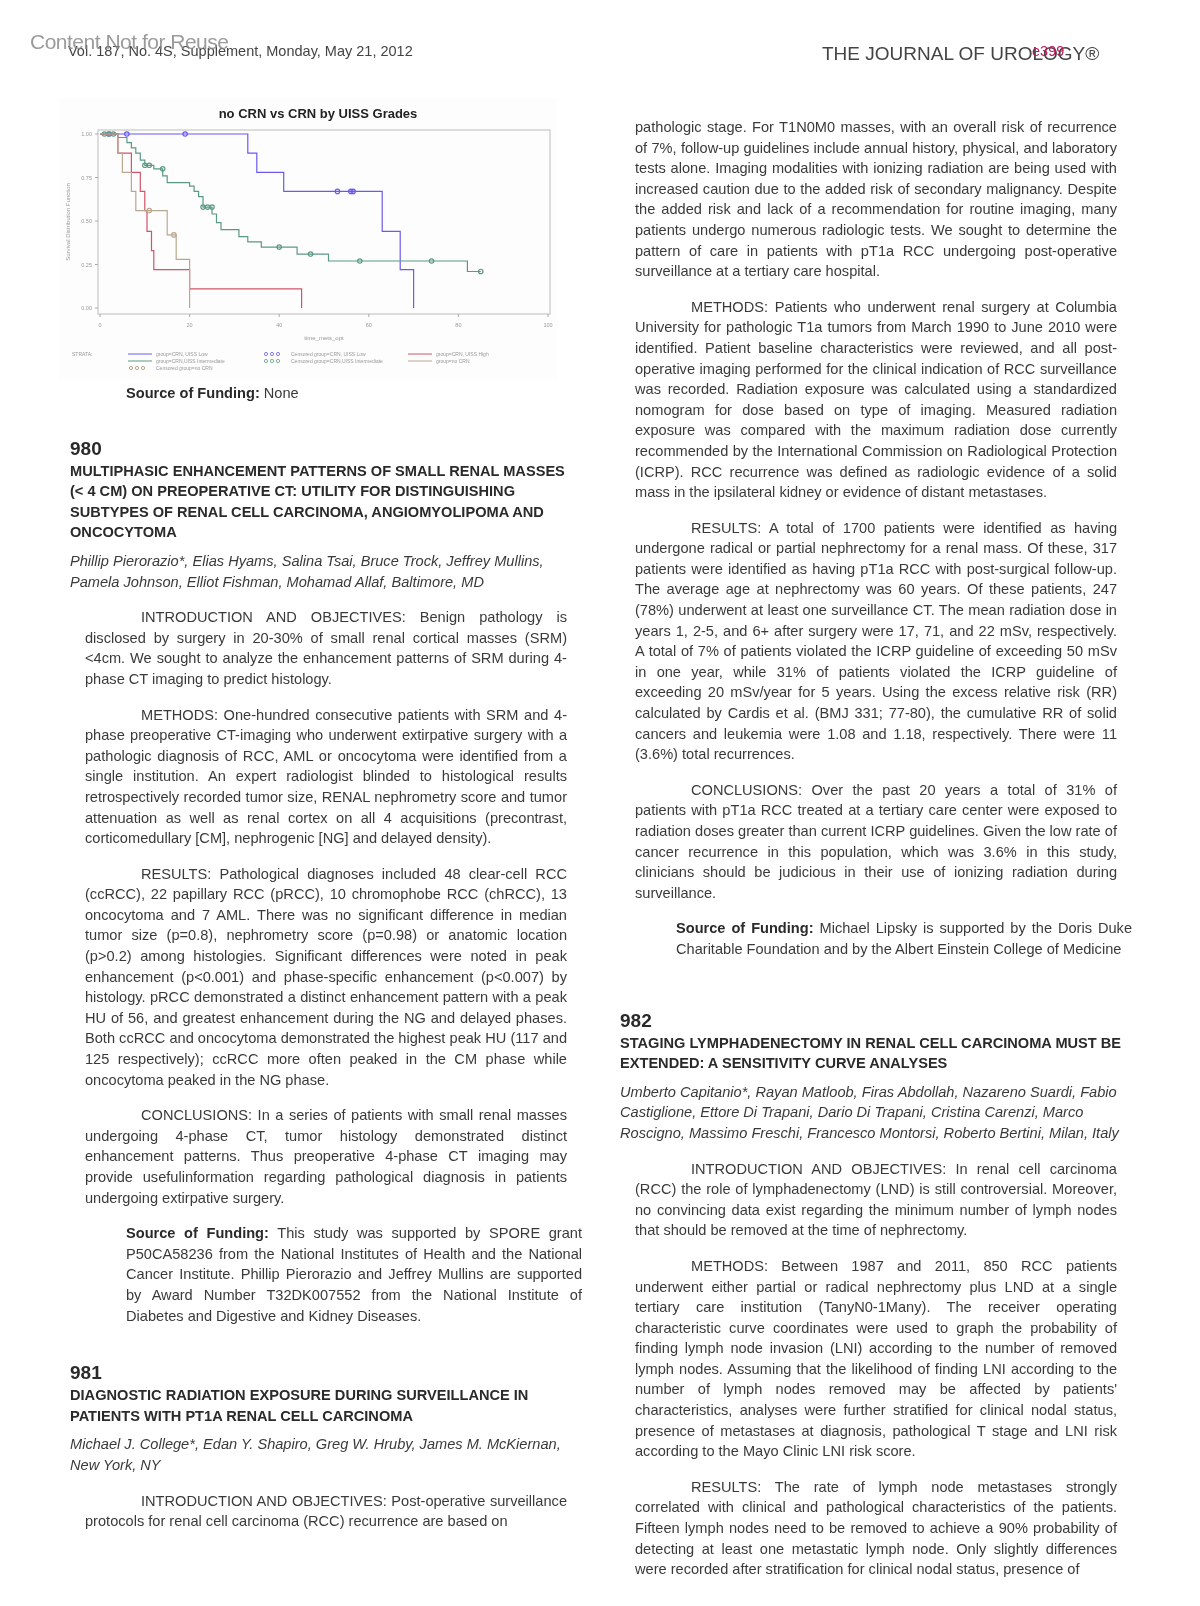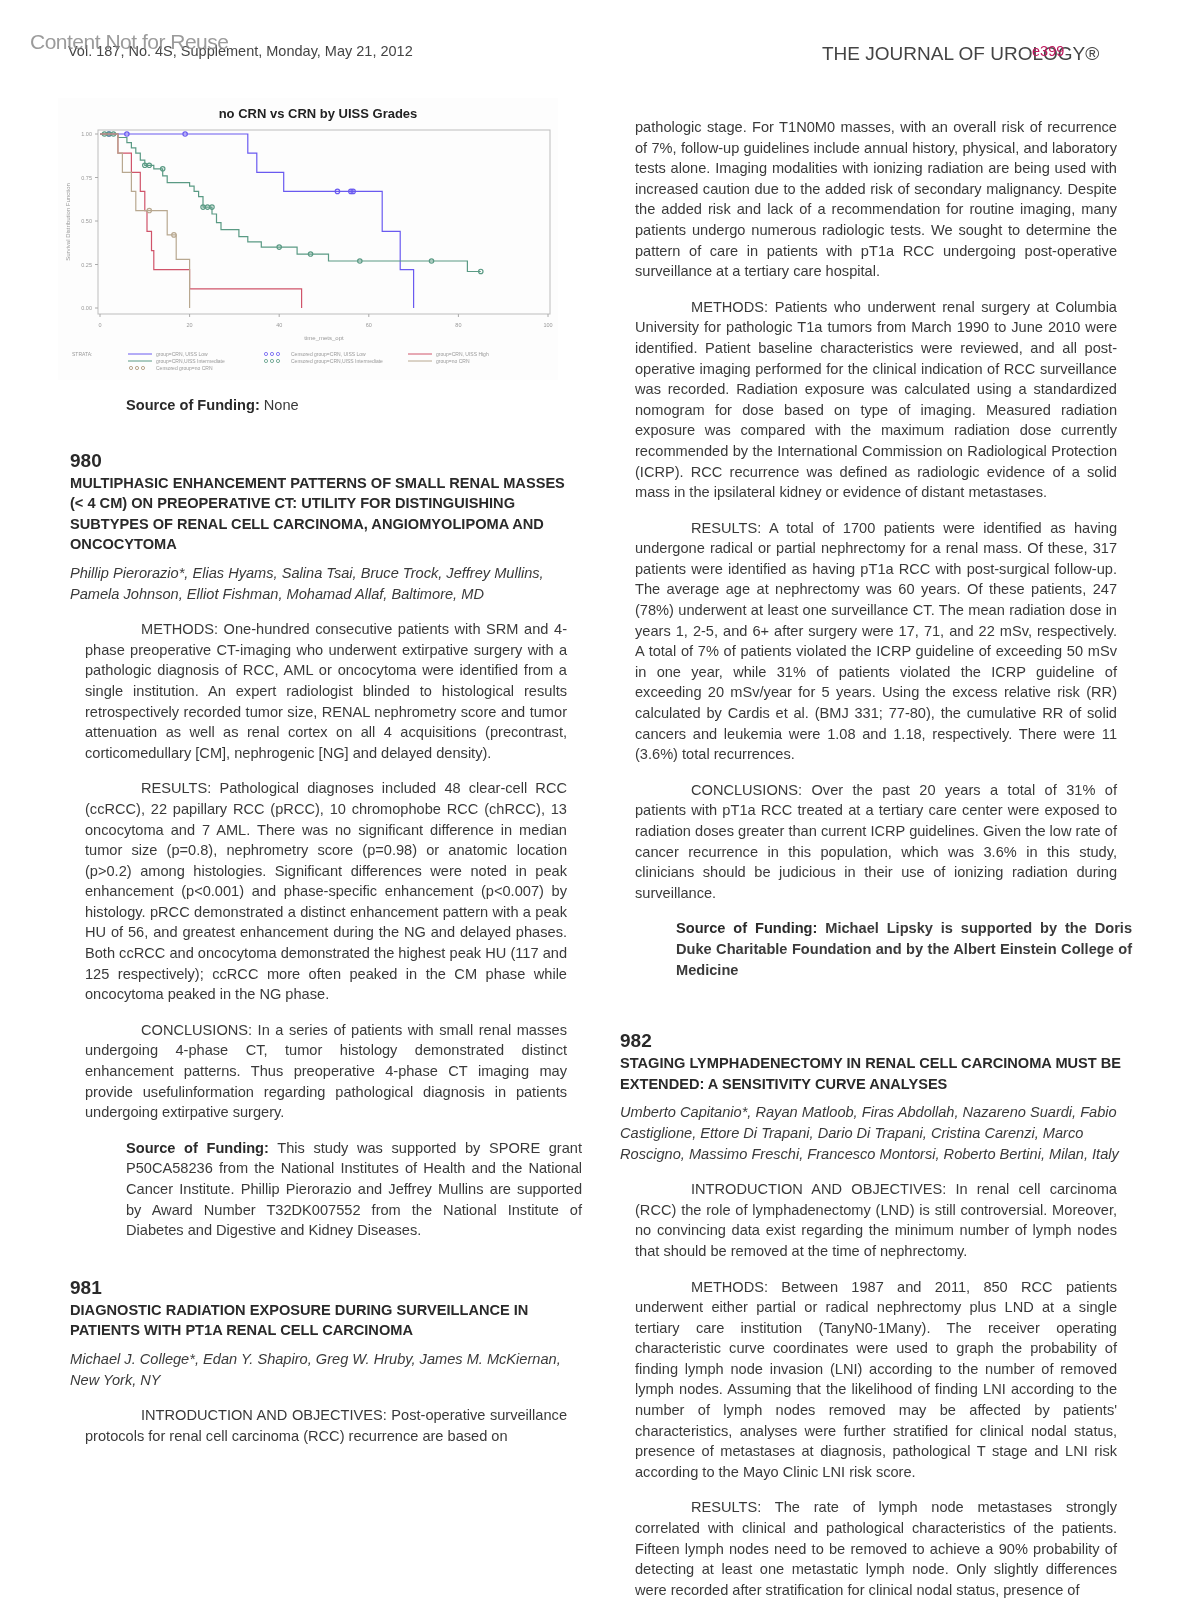--- a/index.html
+++ b/index.html
@@ -112,48 +112,49 @@
         <text x="378" y="265" font-size="5" fill="#999">group=no CRN</text>
         <circle cx="73" cy="270" r="1.6" fill="none" stroke="#a89070" stroke-width="0.8"></circle>
         <circle cx="79" cy="270" r="1.6" fill="none" stroke="#a89070" stroke-width="0.8"></circle>
         <circle cx="85" cy="270" r="1.6" fill="none" stroke="#a89070" stroke-width="0.8"></circle>
         <text x="98" y="272" font-size="5" fill="#999">Censored group=no CRN</text>
       </g>
   </svg>
 </div>
 
 <div class="col col-left" style="top:383px;">
-  <div class="funding" style="margin-top:12px;">
+  <div class="funding" style="margin-top:0;">
     <b>Source of Funding:</b><span> None</span>
   </div>
 
   <div style="height:34px"></div>
   <div class="num">980</div>
   <div class="title">MULTIPHASIC ENHANCEMENT PATTERNS OF SMALL RENAL MASSES (&lt; 4 CM) ON PREOPERATIVE CT: UTILITY FOR DISTINGUISHING SUBTYPES OF RENAL CELL CARCINOMA, ANGIOMYOLIPOMA AND ONCOCYTOMA</div>
   <div class="authors">Phillip Pierorazio*, Elias Hyams, Salina Tsai, Bruce Trock, Jeffrey Mullins, Pamela Johnson, Elliot Fishman, Mohamad Allaf, Baltimore, MD</div>
+  <p class="body">INTRODUCTION AND OBJECTIVES: Benign pathology is disclosed by surgery in 20-30% of small renal cortical masses (SRM) &lt;4cm. We sought to analyze the enhancement patterns of SRM during 4-phase CT imaging to predict histology.</p>
   <p class="body">METHODS: One-hundred consecutive patients with SRM and 4-phase preoperative CT-imaging who underwent extirpative surgery with a pathologic diagnosis of RCC, AML or oncocytoma were identified from a single institution. An expert radiologist blinded to histological results retrospectively recorded tumor size, RENAL nephrometry score and tumor attenuation as well as renal cortex on all 4 acquisitions (precontrast, corticomedullary [CM], nephrogenic [NG] and delayed density).</p>
   <p class="body">RESULTS: Pathological diagnoses included 48 clear-cell RCC (ccRCC), 22 papillary RCC (pRCC), 10 chromophobe RCC (chRCC), 13 oncocytoma and 7 AML. There was no significant difference in median tumor size (p=0.8), nephrometry score (p=0.98) or anatomic location (p&gt;0.2) among histologies. Significant differences were noted in peak enhancement (p&lt;0.001) and phase-specific enhancement (p&lt;0.007) by histology. pRCC demonstrated a distinct enhancement pattern with a peak HU of 56, and greatest enhancement during the NG and delayed phases. Both ccRCC and oncocytoma demonstrated the highest peak HU (117 and 125 respectively); ccRCC more often peaked in the CM phase while oncocytoma peaked in the NG phase.</p>
   <p class="body">CONCLUSIONS: In a series of patients with small renal masses undergoing 4-phase CT, tumor histology demonstrated distinct enhancement patterns. Thus preoperative 4-phase CT imaging may provide usefulinformation regarding pathological diagnosis in patients undergoing extirpative surgery.</p>
   <div class="funding" style="margin-top:10px;">
     <b>Source of Funding:</b><span> This study was supported by SPORE grant P50CA58236 from the National Institutes of Health and the National Cancer Institute. Phillip Pierorazio and Jeffrey Mullins are supported by Award Number T32DK007552 from the National Institute of Diabetes and Digestive and Kidney Diseases.</span>
   </div>
 
   <div style="height:36px"></div>
   <div class="num">981</div>
   <div class="title">DIAGNOSTIC RADIATION EXPOSURE DURING SURVEILLANCE IN PATIENTS WITH PT1A RENAL CELL CARCINOMA</div>
   <div class="authors">Michael J. College*, Edan Y. Shapiro, Greg W. Hruby, James M. McKiernan, New York, NY</div>
   <p class="body">INTRODUCTION AND OBJECTIVES: Post-operative surveillance protocols for renal cell carcinoma (RCC) recurrence are based on</p>
 </div>
 
 <div class="col col-right">
   <p class="body noind">pathologic stage. For T1N0M0 masses, with an overall risk of recurrence of 7%, follow-up guidelines include annual history, physical, and laboratory tests alone. Imaging modalities with ionizing radiation are being used with increased caution due to the added risk of secondary malignancy. Despite the added risk and lack of a recommendation for routine imaging, many patients undergo numerous radiologic tests. We sought to determine the pattern of care in patients with pT1a RCC undergoing post-operative surveillance at a tertiary care hospital.</p>
   <p class="body">METHODS: Patients who underwent renal surgery at Columbia University for pathologic T1a tumors from March 1990 to June 2010 were identified. Patient baseline characteristics were reviewed, and all post-operative imaging performed for the clinical indication of RCC surveillance was recorded. Radiation exposure was calculated using a standardized nomogram for dose based on type of imaging. Measured radiation exposure was compared with the maximum radiation dose currently recommended by the International Commission on Radiological Protection (ICRP). RCC recurrence was defined as radiologic evidence of a solid mass in the ipsilateral kidney or evidence of distant metastases.</p>
   <p class="body">RESULTS: A total of 1700 patients were identified as having undergone radical or partial nephrectomy for a renal mass. Of these, 317 patients were identified as having pT1a RCC with post-surgical follow-up. The average age at nephrectomy was 60 years. Of these patients, 247 (78%) underwent at least one surveillance CT. The mean radiation dose in years 1, 2-5, and 6+ after surgery were 17, 71, and 22 mSv, respectively. A total of 7% of patients violated the ICRP guideline of exceeding 50 mSv in one year, while 31% of patients violated the ICRP guideline of exceeding 20 mSv/year for 5 years. Using the excess relative risk (RR) calculated by Cardis et al. (BMJ 331; 77-80), the cumulative RR of solid cancers and leukemia were 1.08 and 1.18, respectively. There were 11 (3.6%) total recurrences.</p>
   <p class="body">CONCLUSIONS: Over the past 20 years a total of 31% of patients with pT1a RCC treated at a tertiary care center were exposed to radiation doses greater than current ICRP guidelines. Given the low rate of cancer recurrence in this population, which was 3.6% in this study, clinicians should be judicious in their use of ionizing radiation during surveillance.</p>
-  <div class="funding" style="font-weight:bold;">
+  <div class="funding" style="">
     <b>Source of Funding:</b><span> Michael Lipsky is supported by the Doris Duke Charitable Foundation and by the Albert Einstein College of Medicine</span>
   </div>
 
   <div style="height:50px"></div>
   <div class="num">982</div>
   <div class="title">STAGING LYMPHADENECTOMY IN RENAL CELL CARCINOMA MUST BE EXTENDED: A SENSITIVITY CURVE ANALYSES</div>
   <div class="authors">Umberto Capitanio*, Rayan Matloob, Firas Abdollah, Nazareno Suardi, Fabio Castiglione, Ettore Di Trapani, Dario Di Trapani, Cristina Carenzi, Marco Roscigno, Massimo Freschi, Francesco Montorsi, Roberto Bertini, Milan, Italy</div>
   <p class="body">INTRODUCTION AND OBJECTIVES: In renal cell carcinoma (RCC) the role of lymphadenectomy (LND) is still controversial. Moreover, no convincing data exist regarding the minimum number of lymph nodes that should be removed at the time of nephrectomy.</p>
   <p class="body">METHODS: Between 1987 and 2011, 850 RCC patients underwent either partial or radical nephrectomy plus LND at a single tertiary care institution (TanyN0-1Many). The receiver operating characteristic curve coordinates were used to graph the probability of finding lymph node invasion (LNI) according to the number of removed lymph nodes. Assuming that the likelihood of finding LNI according to the number of lymph nodes removed may be affected by patients' characteristics, analyses were further stratified for clinical nodal status, presence of metastases at diagnosis, pathological T stage and LNI risk according to the Mayo Clinic LNI risk score.</p>
   <p class="body">RESULTS: The rate of lymph node metastases strongly correlated with clinical and pathological characteristics of the patients. Fifteen lymph nodes need to be removed to achieve a 90% probability of detecting at least one metastatic lymph node. Only slightly differences were recorded after stratification for clinical nodal status, presence of</p>

